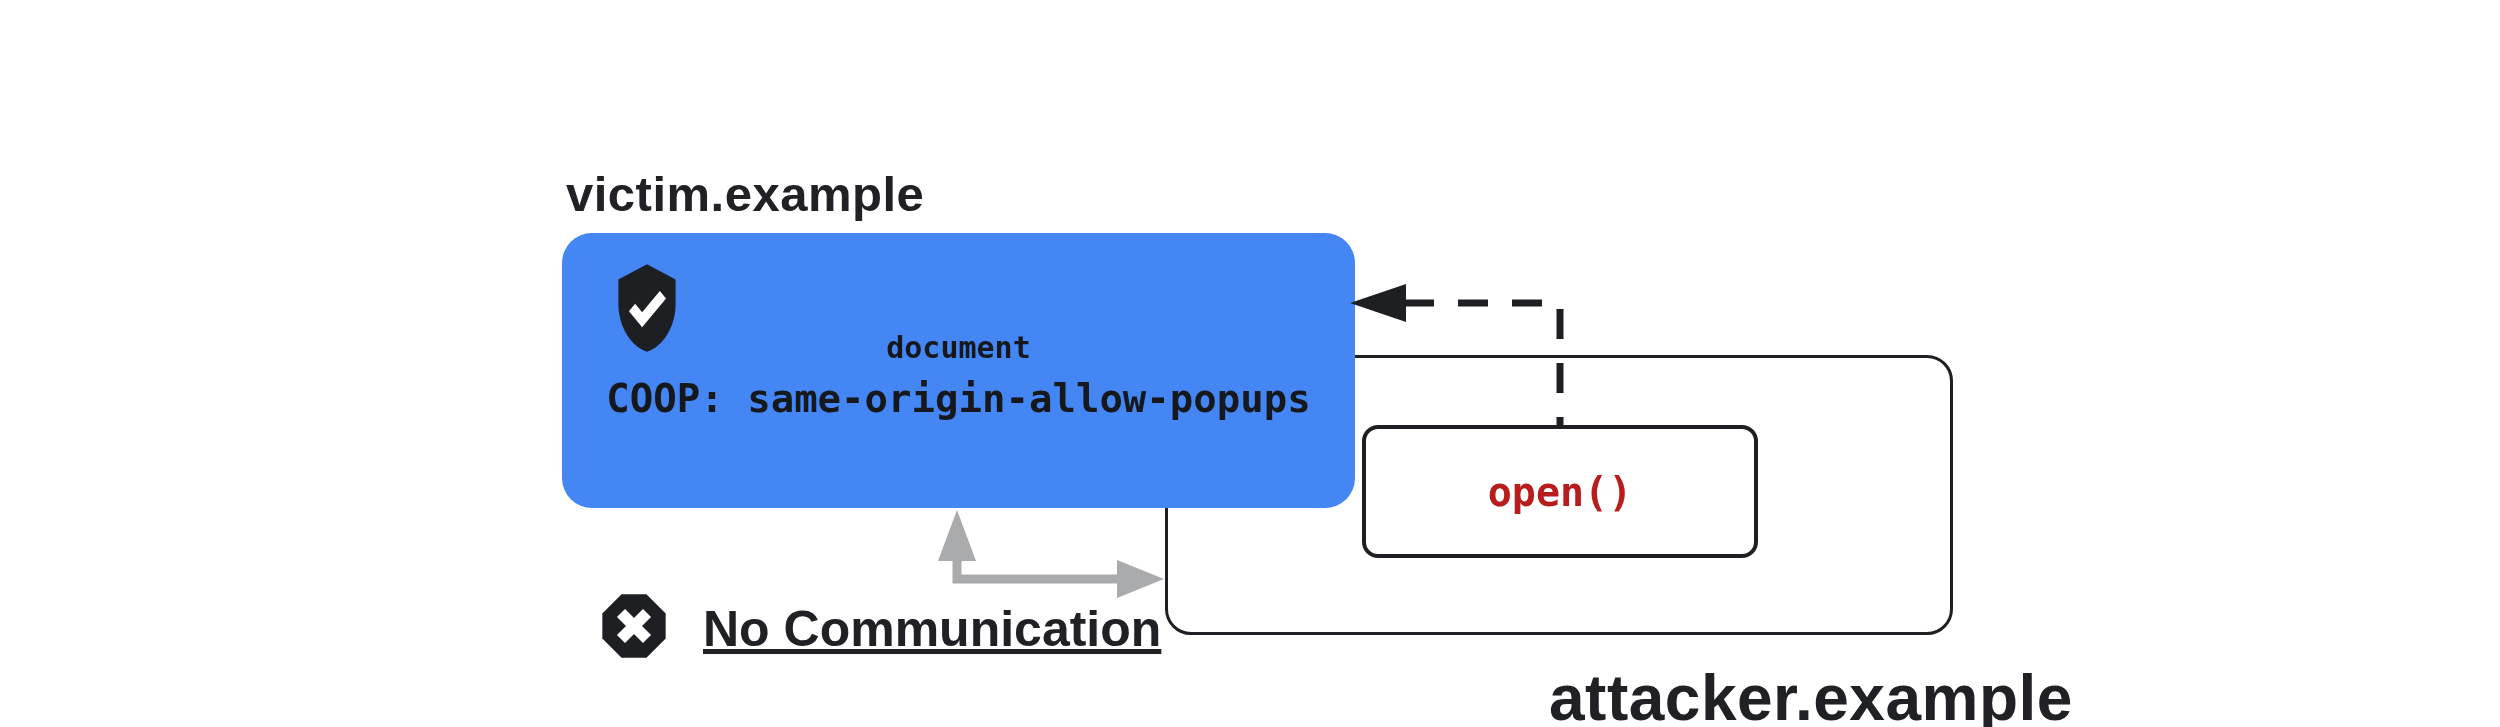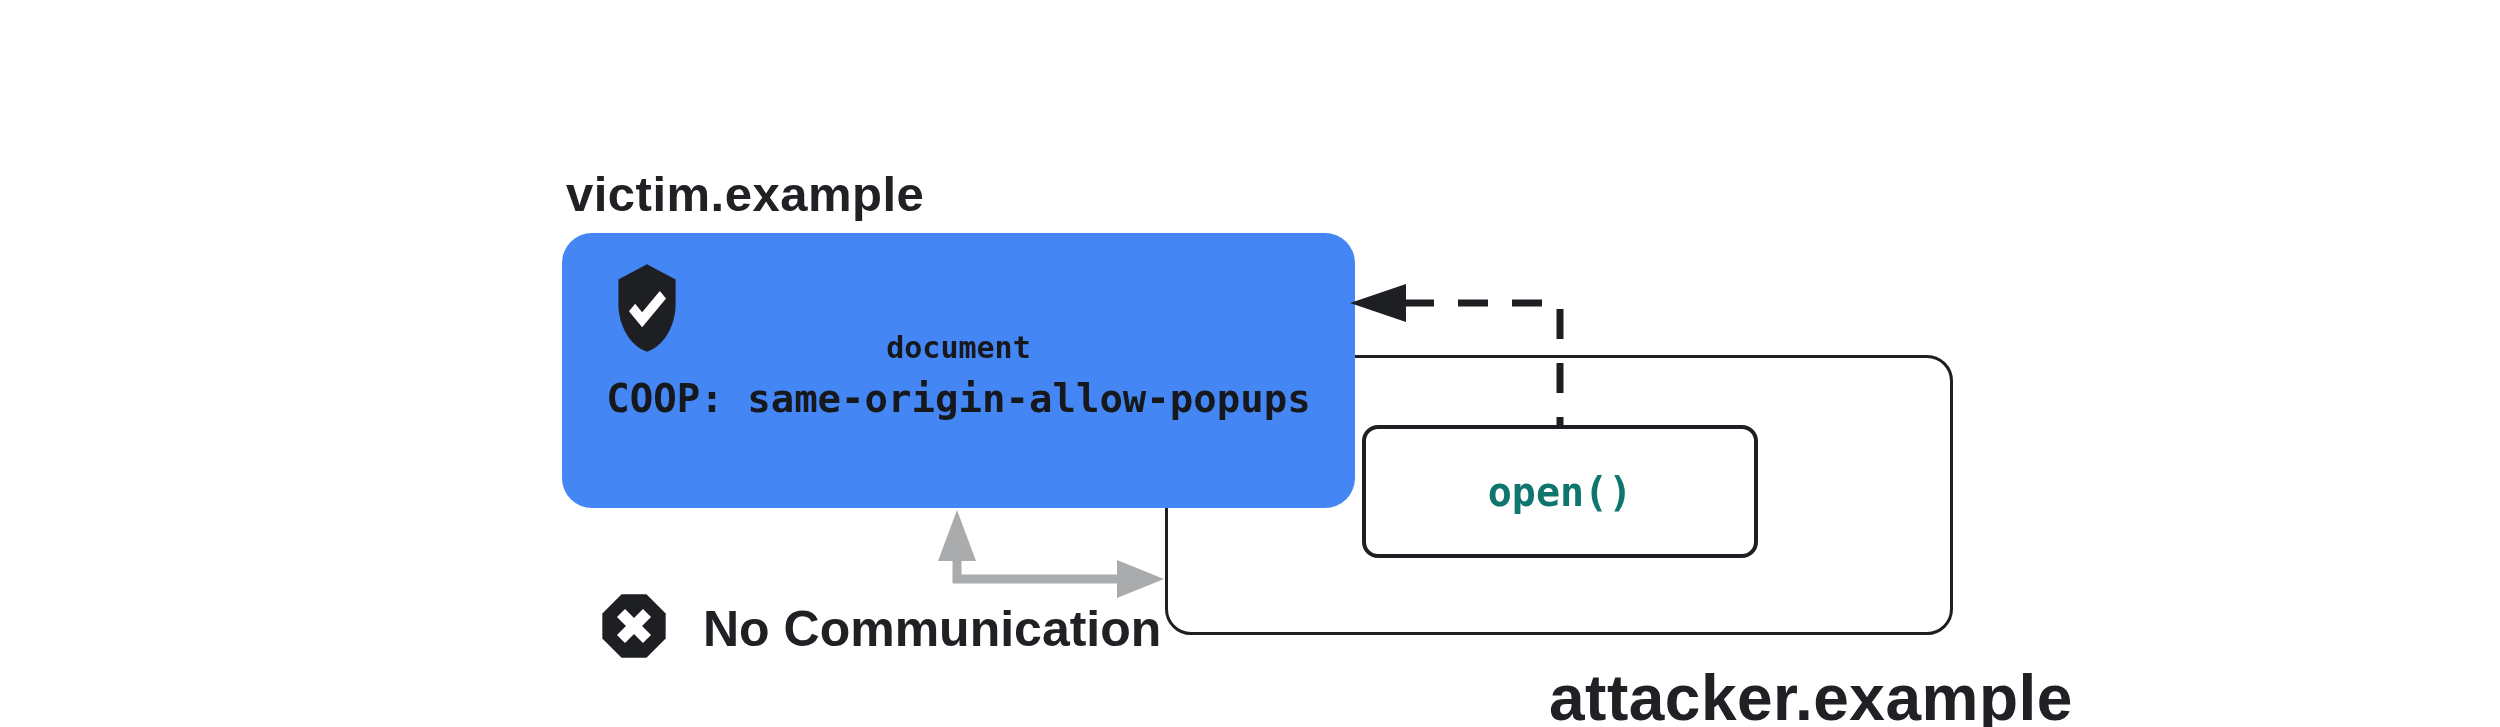--- a/index.html
+++ b/index.html
@@ -66,35 +66,36 @@
     border: 4px solid #1d1f22;
     border-radius: 16px;
     background: #ffffff;
     box-sizing: border-box;
     display: flex;
     align-items: center;
     justify-content: center;
     font-family: "DejaVu Sans Mono", monospace;
     font-weight: bold;
     font-size: 40px;
-    color: #0f766e;
+    color: #b91c1c;
     z-index: 1;
   }
 
   .no-comm-icon {
     position: absolute;
     left: 594px; top: 586px;
     width: 80px; height: 80px;
   }
   .no-comm-label {
     left: 703px; top: 604px;
     font-size: 50px;
     font-weight: bold;
     line-height: 1;
     white-space: nowrap;
+    text-decoration: underline;
   }
 
   .arrows-overlay {
     position: absolute;
     left: 0; top: 0;
     width: 2500px; height: 727px;
     z-index: 3;
     pointer-events: none;
   }
 </style>

